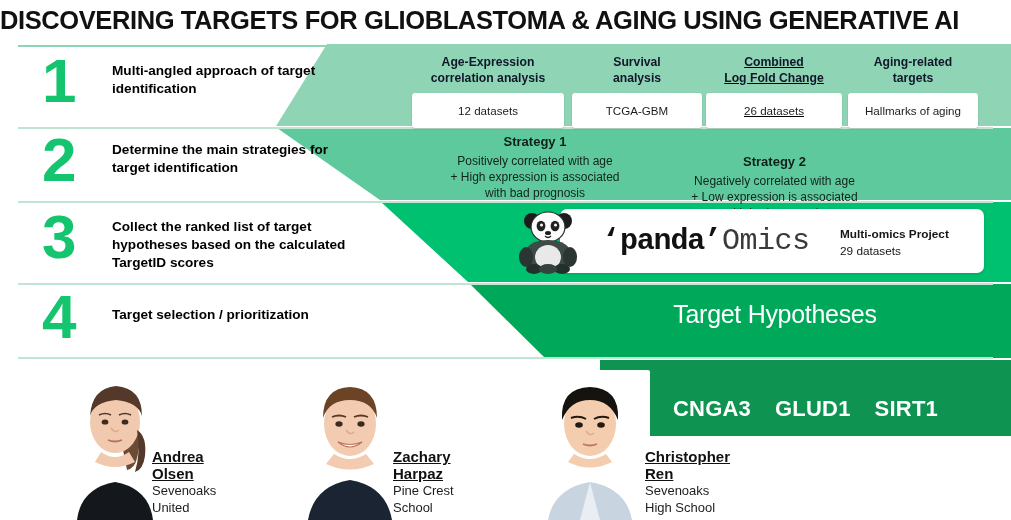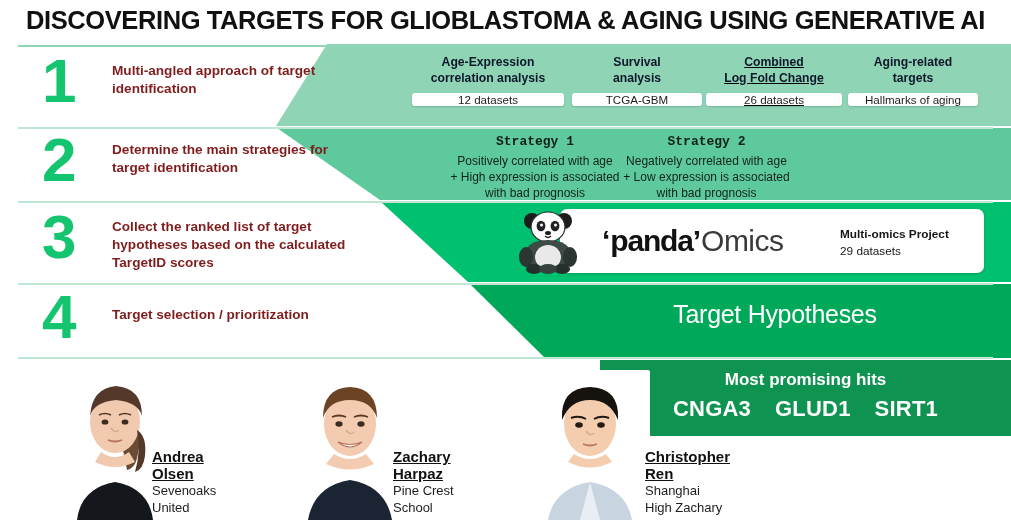--- a/index.html
+++ b/index.html
@@ -7,21 +7,21 @@
     width: 1011px; height: 520px;
     background: #ffffff;
     font-family: "Liberation Sans", sans-serif;
     overflow: hidden;
   }
   #poster { position: relative; width: 1011px; height: 520px; background:#fff; }
 
   
   .title {
     position: absolute; left: 0; top: 6px; width: 1011px;
-    text-align: center;
+    text-align: left;
     font-size: 25.5px; font-weight: bold; letter-spacing: -0.4px;
     color: #111111;
     white-space: nowrap;
   }
   .title-rule {
     position: absolute; left: 18px; top: 45px; width: 960px; height: 2px;
     background: #8FD5B5;
   }
 
   
@@ -42,21 +42,21 @@
 
   
   .step { position: absolute; left: 0; width: 340px; }
   .step .num {
     position: absolute; left: 42px; top: 0;
     font-size: 62px; font-weight: 800; line-height: 0.82;
     color: #14C46E; letter-spacing: -2px;
   }
   .step .txt {
     position: absolute; left: 112px; top: 8px; width: 225px;
-    font-size: 13.6px; font-weight: bold; color: #7f1d1d;
+    font-size: 13.6px; font-weight: bold; color: #000000;
     line-height: 1.32;
   }
   .step.s1 { top: 56px; }
   .step.s2 { top: 135px; }
   .step.s3 { top: 212px; }
   .step.s4 { top: 292px; }
   .step.s1 .txt, .step.s2 .txt { top: 6px; }
   .step.s3 .txt { top: 6px; width: 245px; }
   .step.s4 .txt { top: 14px; width: 250px; }
 
@@ -64,55 +64,55 @@
   .col {
     position: absolute; top: 55px; text-align: center;
   }
   .col .head {
     font-size: 12.2px; font-weight: bold; color: #0f172a; line-height: 1.28;
   }
   .col .chip {
     margin-top: 7px;
     background: #ffffff; border-radius: 3px;
     font-size: 11.6px; color: #1d1d1d;
-    padding: 0 6px;
+    padding: 11px 6px;
     box-shadow: 0 1px 2px rgba(0,0,0,0.16);
   }
   .col.c1 { left: 412px; width: 152px; }
   .col.c2 { left: 572px; width: 130px; }
   .col.c3 { left: 706px; width: 136px; text-decoration: underline; }
   .col.c4 { left: 848px; width: 130px; }
 
   
   .strat { position: absolute; top: 134px; text-align: center; }
   .strat .sh {
-    font-size: 13px; font-weight: bold; color: #0d2019; font-family: Liberation Mono, monospace;
+    font-size: 13px; font-weight: bold; color: #0d2019;
   }
   .strat .sb {
     margin-top: 4px;
     font-size: 12px; color: #10231c; line-height: 1.34;
   }
   .strat .sb i { font-style: italic; }
   .strat.t1 { left: 430px; width: 210px; }
-  .strat.t2 { left: 604px; width: 205px; }
+  .strat.t2 { left: 672px; width: 205px; margin-top: 20px; }
   .strat.t3 { left: 845px; width: 160px; }
 
   
   .pocard {
     position: absolute; left: 560px; top: 209px;
     width: 424px; height: 64px;
     background: #fff; border-radius: 7px;
     box-shadow: 0 1px 3px rgba(0,0,0,0.18);
   }
   .panda {
     position: absolute; left: 512px; top: 205px; width: 72px; height: 72px;
   }
   .po-logo {
     position: absolute; left: 602px; top: 226px;
-    font-size: 30px; line-height: 1; white-space: nowrap;
+    font-size: 30px; line-height: 1; white-space: nowrap; font-family: Liberation Mono, monospace;
   }
   .po-logo .b { font-weight: 800; color: #111; letter-spacing: -1.2px; }
   .po-logo .q { font-weight: 800; color: #111; }
   .po-logo .l { font-weight: 300; color: #3a3a3a; letter-spacing: -0.5px; }
   .po-meta {
     position: absolute; left: 840px; top: 226px; width: 140px;
     font-size: 11.8px; color: #161616; line-height: 1.4;
   }
   .po-meta .m1 { font-weight: bold; }
 
@@ -271,21 +271,20 @@
     <span class="q">‘</span><span class="b">panda</span><span class="q">’</span><span class="l">Omics</span>
   </div>
   <div class="po-meta">
     <div class="m1">Multi-omics Project</div>
     <div class="m2">29 datasets</div>
   </div>
 
   <div class="targethyp">Target Hypotheses</div>
 
   <div class="hits">
-    <div class="h1">Most promising hits</div>
     <div class="h2">
       <span>CNGA3</span><span>GLUD1</span><span>SIRT1</span>
     </div>
   </div>
 
   <div class="person p1">
     <div class="photo">
       <svg width="120" height="150" viewBox="0 0 120 150">
         <rect width="120" height="150" fill="#ffffff"></rect>
         <path d="M22 150 q4 -32 38 -38 q34 6 38 38 z" fill="#14171c"></path>
@@ -344,18 +343,18 @@
         <ellipse cx="71" cy="55" rx="3.8" ry="2.8" fill="#221a14"></ellipse>
         <path d="M41 48 q8 -3 15 1" stroke="#211a13" stroke-width="2" fill="none"></path>
         <path d="M64 49 q7 -4 15 -1" stroke="#211a13" stroke-width="2" fill="none"></path>
         <path d="M56 61 q4 6 8 2" stroke="#dba98a" stroke-width="1.4" fill="none"></path>
         <path d="M53 74 q7 3 14 0" stroke="#bb7a60" stroke-width="1.8" fill="none"></path>
         <path d="M44 84 q16 10 32 0 l6 8 q-22 11 -44 0 z" fill="#f3cdad"></path>
       </svg>
     </div>
     <div class="cap">
       <div class="nm">Christopher Ren</div>
-      <div class="l1">Shanghai High Zachary</div>
+      <div class="l1">Sevenoaks High School</div>
       <div class="l2">International Division</div>
     </div>
   </div>
 
 </div>
 
 </body></html>

